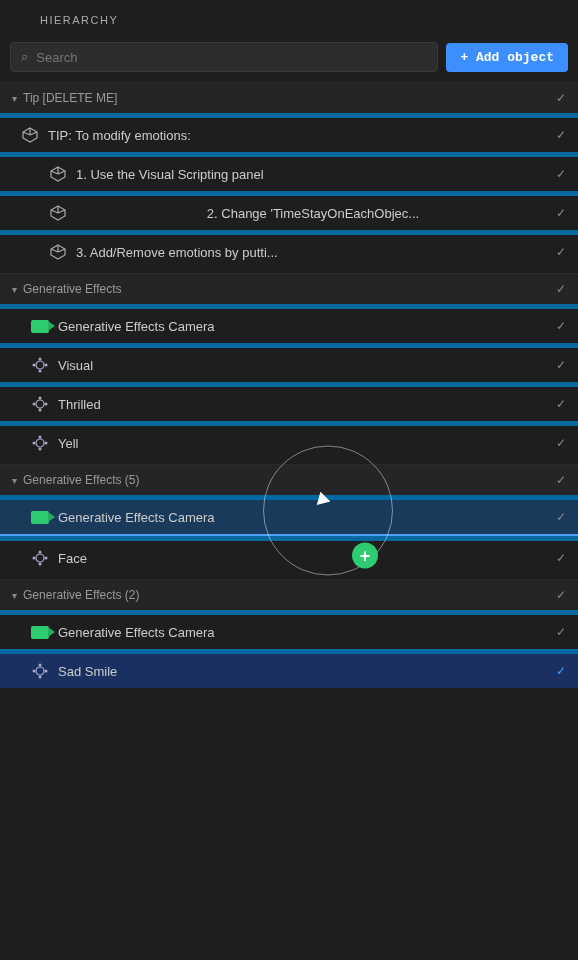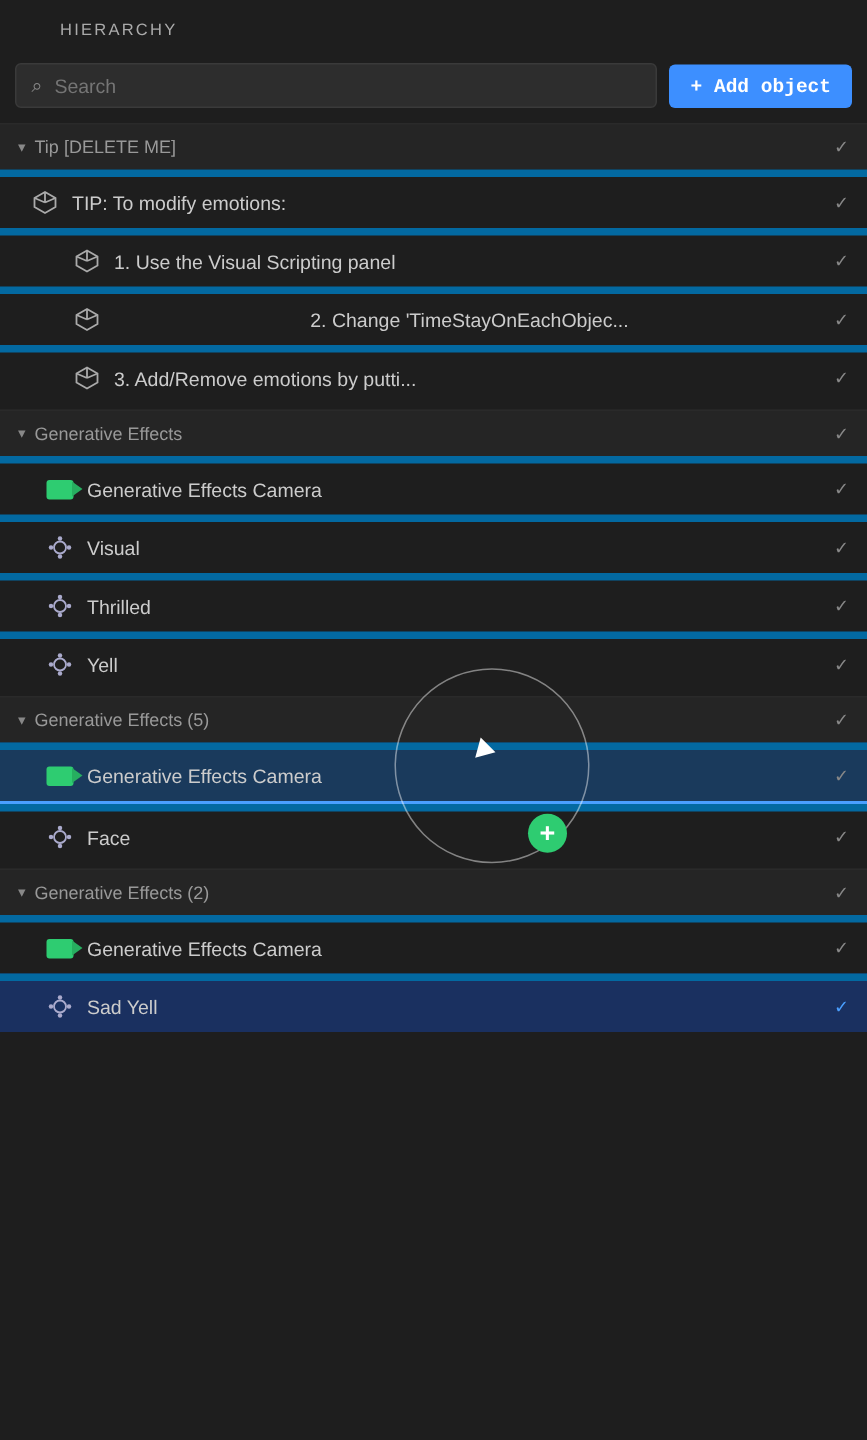--- a/index.html
+++ b/index.html
@@ -357,17 +357,17 @@
   <div class="hierarchy-item sad-face-row">
     <div class="item-icon">
       <svg width="18" height="18" viewBox="0 0 18 18">
         <circle cx="9" cy="9" r="4" fill="none" stroke="#aac" stroke-width="1.2"></circle>
         <circle cx="9" cy="3" r="1.5" fill="#aac"></circle>
         <circle cx="9" cy="15" r="1.5" fill="#aac"></circle>
         <circle cx="3" cy="9" r="1.5" fill="#aac"></circle>
         <circle cx="15" cy="9" r="1.5" fill="#aac"></circle>
       </svg>
     </div>
-    <span class="item-label">Sad Yell</span>
+    <span class="item-label">Sad Smile</span>
     <span class="item-check" style="color:#4a9fff;">✓</span>
   </div>
 
 </div>
 
 </body></html>

